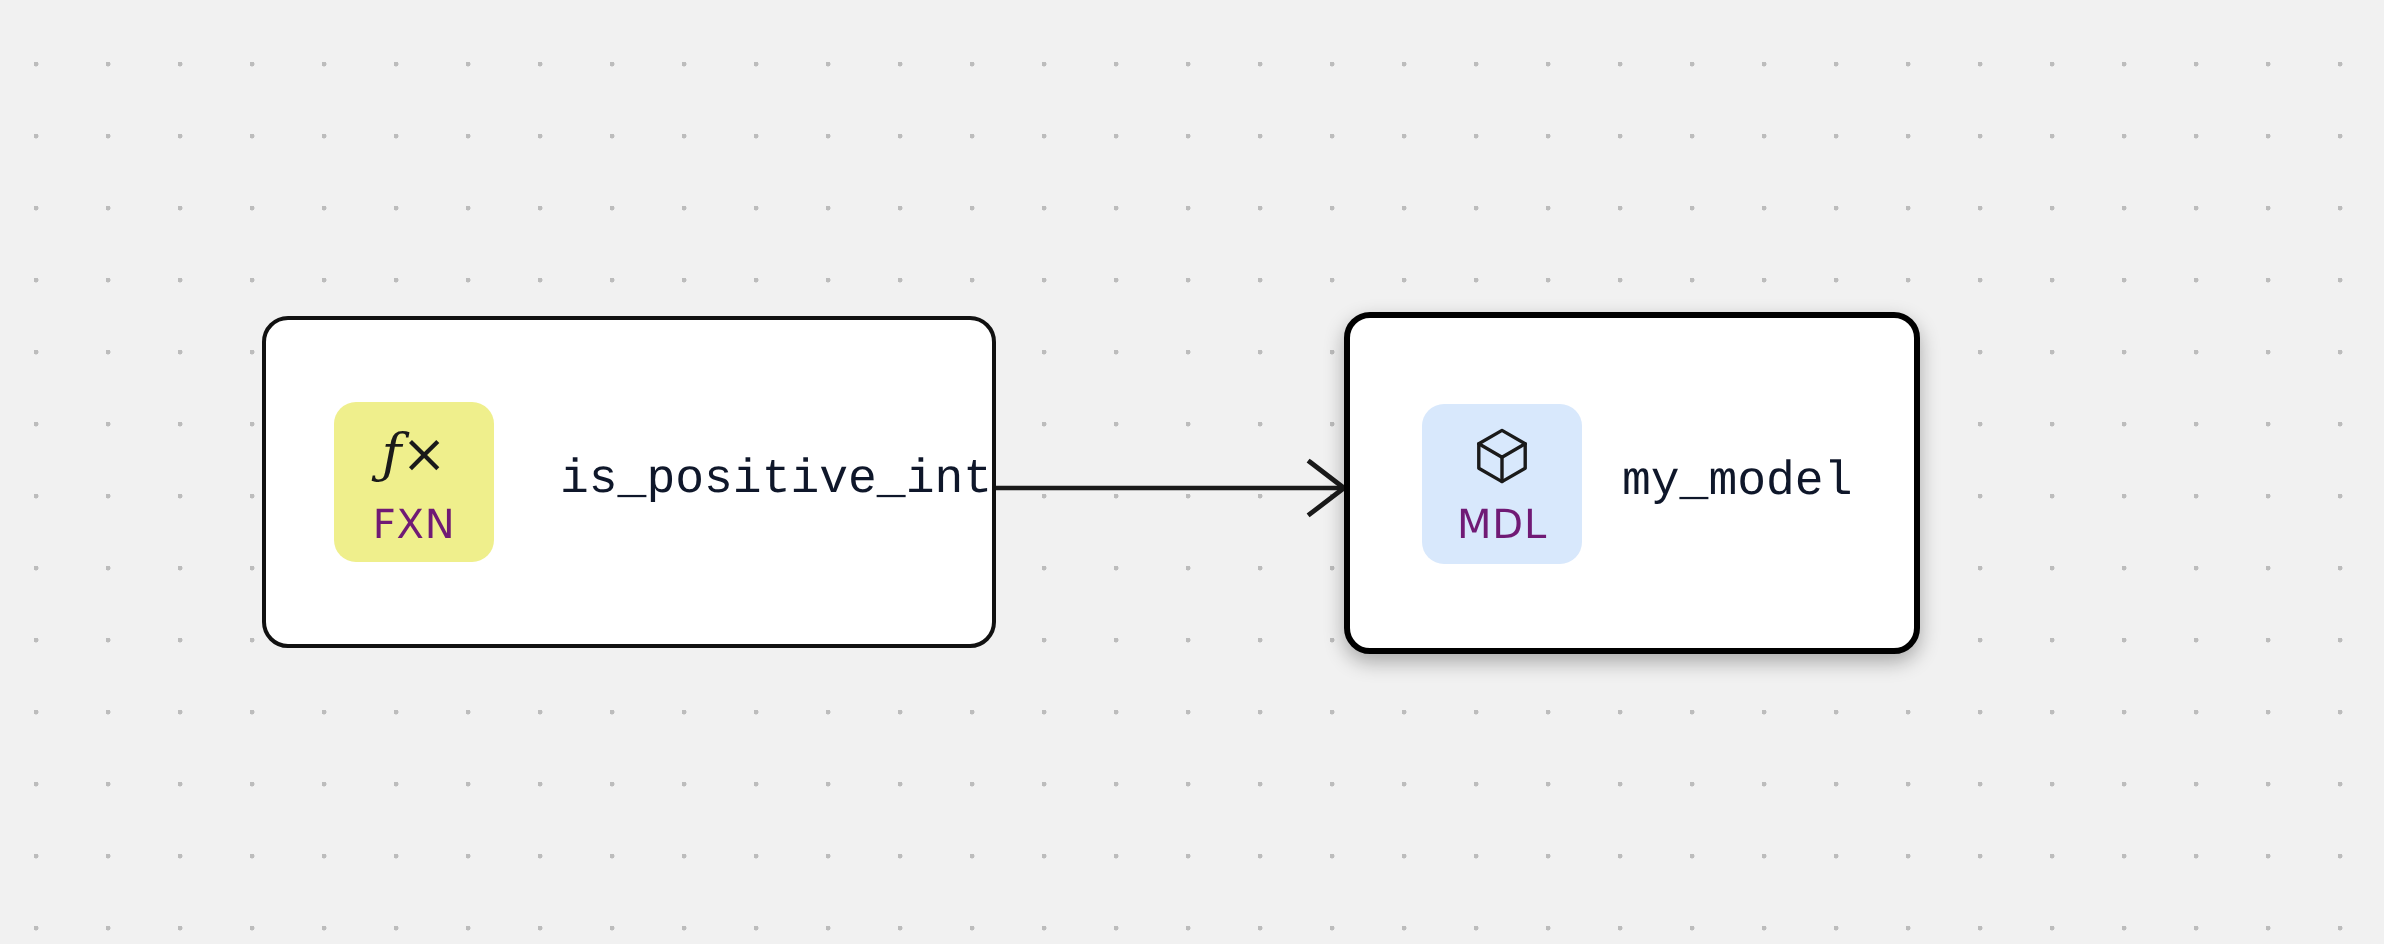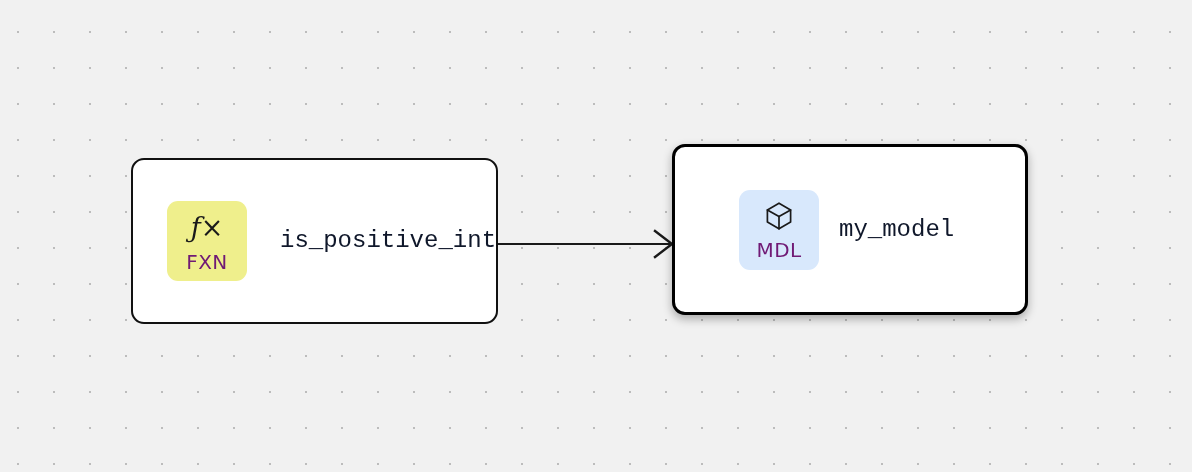--- a/index.html
+++ b/index.html
@@ -53,24 +53,23 @@
   }
 
   #node-fxn {
     left: 131px;
     top: 158px;
     width: 367px;
     height: 166px;
   }
   #node-mdl {
     left: 672px;
-    top: 144px;
-    width: 356px;
+    top: 156px;
+    width: 288px;
     height: 171px;
-    padding-left: 28px;
   }
 
   
   .badge {
     box-sizing: border-box;
     width: 80px;
     height: 80px;
     border-radius: 11px;
     display: flex;
     flex-direction: column;

